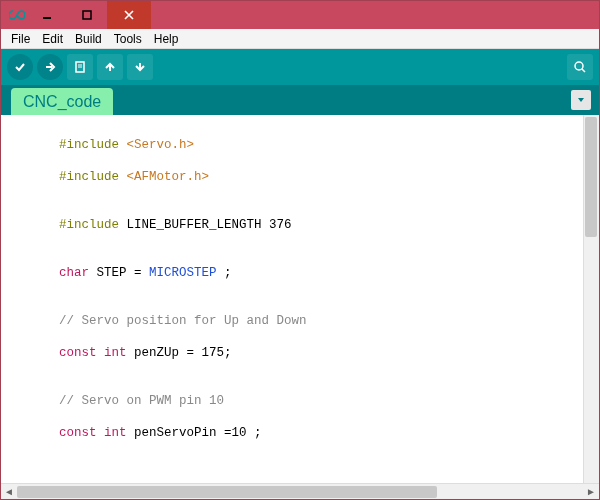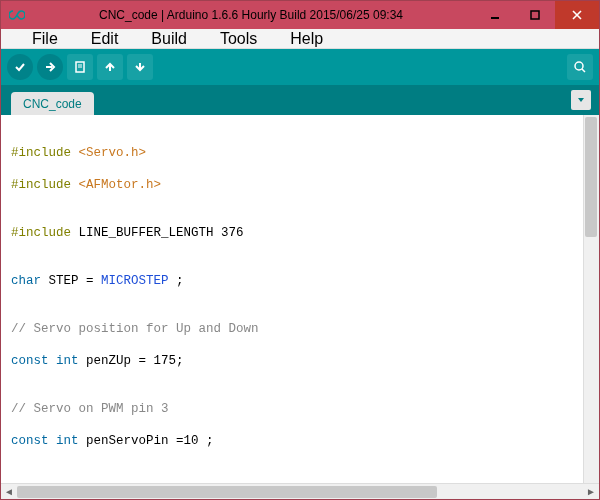--- a/index.html
+++ b/index.html
@@ -5,33 +5,33 @@
   * { box-sizing: border-box; margin: 0; padding: 0; }
   html, body { width: 600px; height: 500px; overflow: hidden; font-family: "Segoe UI", Tahoma, sans-serif; font-size: 12px; }
   .window { width: 600px; height: 500px; border: 1px solid #a04050; display: flex; flex-direction: column; background: #fff; }
   .titlebar { height: 28px; background: #c8485f; display: flex; align-items: center; color: #000; position: relative; }
   .window-icon { width: 20px; height: 20px; margin-left: 6px; display:flex; align-items:center; justify-content:center; }
   .title-text { flex: 1; text-align: center; font-size: 12px; color: #000; }
   .win-btns { display:flex; height: 100%; }
   .win-btn { width: 40px; height: 28px; display:flex; align-items:center; justify-content:center; color:#000; font-size:13px; }
   .win-btn.close { background:#c0392b; color:#fff; width:44px; }
   .menubar { height: 20px; background:#f4f4f4; display:flex; align-items:center; padding:0 4px; border-bottom:1px solid #ddd; }
-  .menu-item { padding: 2px 6px; font-size:16px;margin-left:21px; }
+  .menu-item { padding: 2px 6px; font-size:12px; }
   .toolbar { height: 36px; background:#00979c; display:flex; align-items:center; padding:0 6px; gap:4px; }
   .tool-btn { width:26px; height:26px; border-radius:50%; background:#00838a; display:flex; align-items:center; justify-content:center; }
   .tool-btn.sq { border-radius:3px; background:#17a1a5; }
   .tool-btn svg { display:block; }
   .toolbar-spacer { flex:1; }
   .tabbar { height: 30px; background:#007d82; display:flex; align-items:flex-end; padding:0 6px 0 10px; position:relative; }
-  .tab { background:#e5e5e5; color:#007d82; padding:5px 12px 4px 12px; border-radius:4px 4px 0 0; font-size:12px; margin-top:4px; }
+  .tab { background:#86efac; color:#007d82; padding:5px 12px 4px 12px; border-radius:4px 4px 0 0; font-size:16px; margin-top:4px; }
   .tab-menu-btn { position:absolute; right:8px; top:5px; width:20px; height:20px; background:#e6e6e6; border-radius:2px; display:flex; align-items:center; justify-content:center; }
   .editor-wrap { flex:1; display:flex; flex-direction:column; background:#fff; overflow:hidden; position:relative; }
-  .editor { flex:1; overflow:hidden; padding:14px 6px 2px 10px; font-family: "Consolas","Courier New",monospace; font-size:12.5px; line-height:16px; color:#000; white-space:pre; position:relative; }
+  .editor { flex:1; overflow:hidden; padding:6px 6px 2px 10px; font-family: "Consolas","Courier New",monospace; font-size:12.5px; line-height:16px; color:#000; white-space:pre; position:relative;margin-left:48px; }
   .line { white-space: pre; }
-  .kw   { color:#0369a1;font-family:Liberation Mono, monospace; }    
+  .kw   { color:#be185d;font-family:Liberation Mono, monospace; }    
   .macro{ color:#1d4ed8; }    
   .def  { color:#808000; }    
   .inc  { color:#c87820; }    
   .cmt  { color:#888888;text-align:right; }
   .vscroll { position:absolute; right:0; top:0; bottom:16px; width:16px; background:#f0f0f0; border-left:1px solid #ddd; }
   .vthumb { position:absolute; right:2px; top:2px; width:12px; height:120px; background:#c8c8c8; border-radius:2px; }
   .hscroll { height:16px; background:#f0f0f0; border-top:1px solid #ddd; display:flex; align-items:center; }
   .harrow { width:16px; height:16px; display:flex; align-items:center; justify-content:center; color:#666; font-size:10px; }
   .htrack { flex:1; height:16px; position:relative; }
   .hthumb { position:absolute; left:0; top:2px; height:12px; width:420px; background:#c8c8c8; border-radius:2px; }
@@ -39,21 +39,20 @@
 </head>
 <body>
 
 <div class="window">
   <div class="titlebar">
     <div class="window-icon">
       <svg width="16" height="10" viewBox="0 0 16 10">
           <path d="M4 1a4 4 0 100 8c2 0 3-2 4-4 1-2 2-4 4-4a4 4 0 110 8c-2 0-3-2-4-4" fill="none" stroke="#00979c" stroke-width="1.6"></path>
         </svg>
     </div>
-    <div class="title-text">CNC_code | Arduino 1.6.6 Hourly Build 2015/06/25 09:34</div>
     <div class="win-btns">
       <div class="win-btn">
         <svg width="10" height="10">
             <rect x="1" y="7" width="8" height="2" fill="#000"></rect>
           </svg>
       </div>
       <div class="win-btn">
         <svg width="10" height="10">
             <rect x="1" y="1" width="8" height="8" fill="none" stroke="#000" stroke-width="1.5"></rect>
           </svg>
@@ -125,21 +124,21 @@
 <div class="line"><span class="def">#include </span><span class="inc">&lt;Servo.h&gt;</span></div>
 <div class="line"><span class="def">#include </span><span class="inc">&lt;AFMotor.h&gt;</span></div>
 <div class="line"></div>
 <div class="line"><span class="def">#include</span><span> LINE_BUFFER_LENGTH 376</span></div>
 <div class="line"></div>
 <div class="line"><span class="kw">char</span><span> STEP = </span><span class="macro">MICROSTEP</span><span> ;</span></div>
 <div class="line"></div>
 <div class="line"><span class="cmt">// Servo position for Up and Down</span></div>
 <div class="line"><span class="kw">const int</span><span> penZUp = 175;</span></div>
 <div class="line"></div>
-<div class="line"><span class="cmt">// Servo on PWM pin 3</span></div>
+<div class="line"><span class="cmt">// Servo on PWM pin 10</span></div>
 <div class="line"><span class="kw">const int</span><span> penServoPin =10 ;</span></div>
 <div class="line"></div>
 
 
 <div class="line"></div>
 
 
 <div class="line"></div>
 
 

